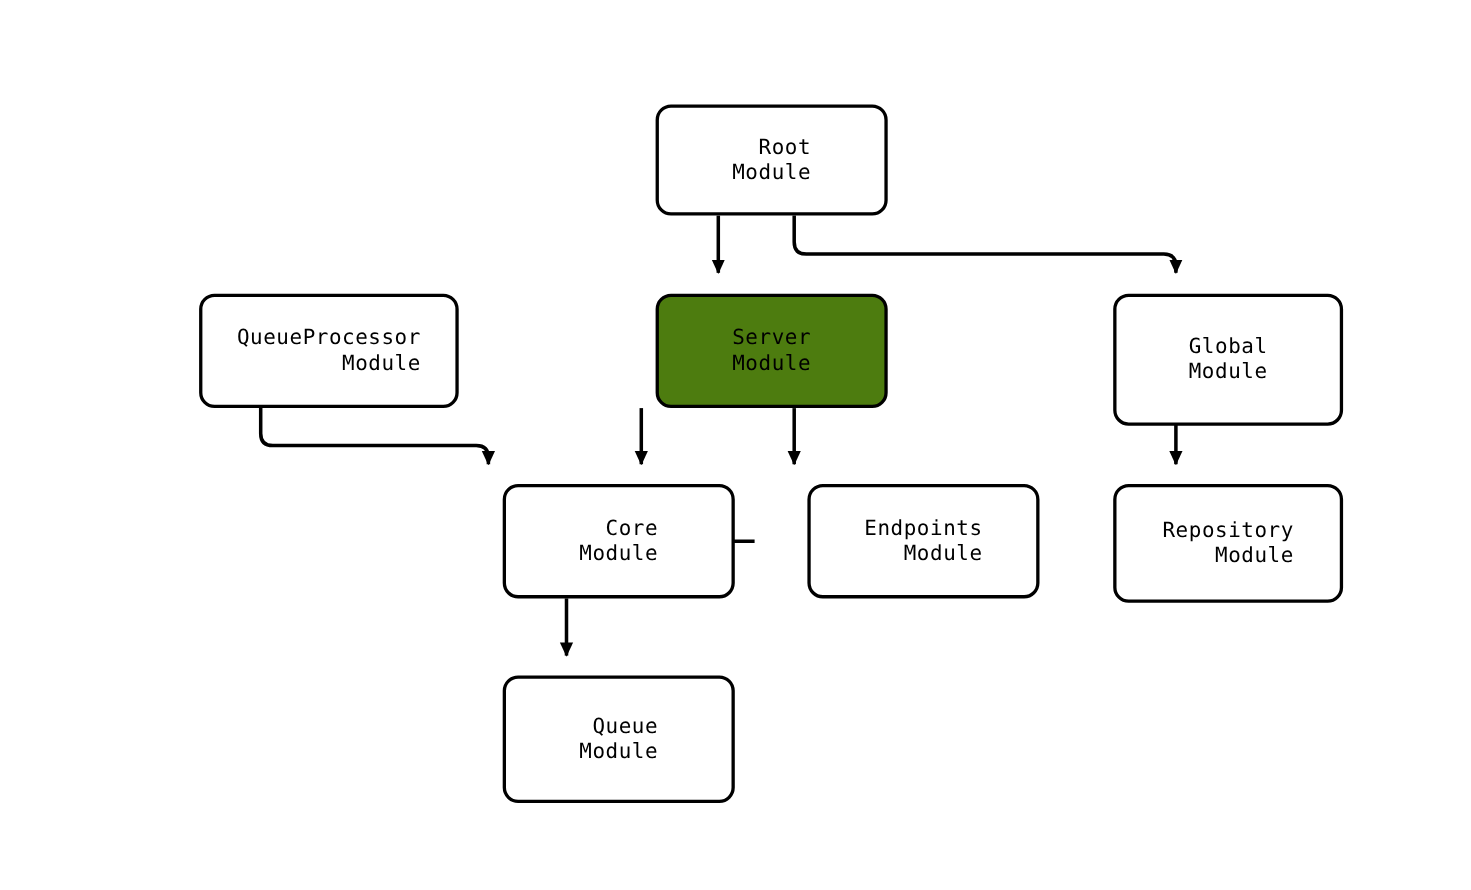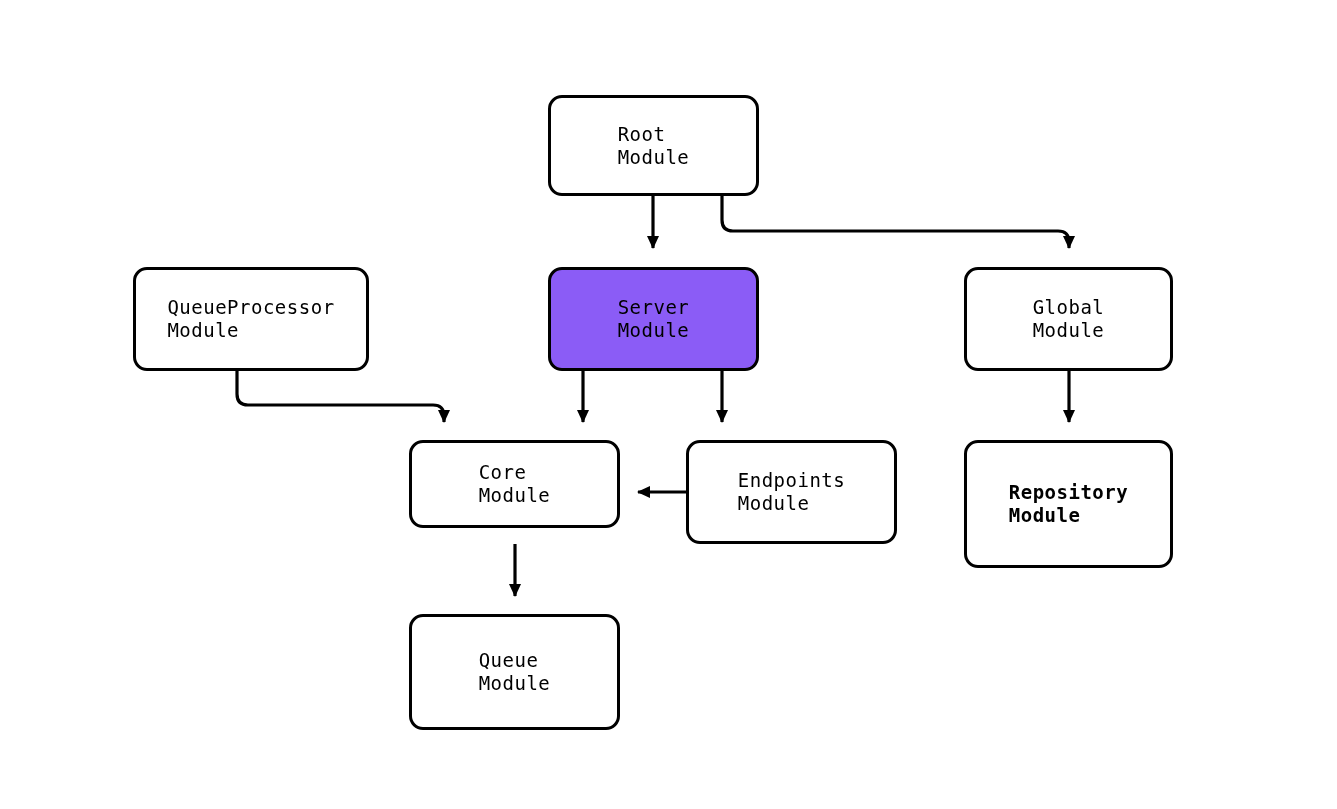--- a/index.html
+++ b/index.html
@@ -27,21 +27,22 @@
   }
   .node-box {
     position: absolute;
     box-sizing: border-box;
     background: #ffffff;
     border: 3px solid #8b5cf6;
     border-radius: 14px;
     display: flex;
     align-items: center;
     justify-content: center;
-    text-align: left;
+    text-align: right;
+    margin-left: 48px;
   }
   .node-label {
     font-family: "DejaVu Sans Mono", "Liberation Mono", monospace;
     font-size: 19px;
     line-height: 23px;
     color: #000000;
     letter-spacing: 0.5px;
     white-space: pre;
   }
 </style>
@@ -75,41 +76,41 @@
   <div class="node-box" style="left: 548px; top: 95px; width: 211px; height: 101px; border-color: rgb(0, 0, 0); background: rgb(255, 255, 255);">
     <span class="node-label">Root
 Module</span>
   </div>
 
   <div class="node-box" style="left: 133px; top: 267px; width: 236px; height: 104px; border-color: rgb(0, 0, 0); background: rgb(255, 255, 255);">
     <span class="node-label">QueueProcessor
 Module</span>
   </div>
 
-  <div class="node-box" style="left: 548px; top: 267px; width: 211px; height: 104px; border-color: rgb(0, 0, 0); background: #8b5cf6;">
+  <div class="node-box" style="left: 548px; top: 267px; width: 211px; height: 104px; border-color: rgb(0, 0, 0); background: #4d7c0f;">
     <span class="node-label">Server
 Module</span>
   </div>
 
-  <div class="node-box" style="left: 964px; top: 267px; width: 209px; height: 104px; border-color: rgb(0, 0, 0); background: rgb(255, 255, 255);">
+  <div class="node-box" style="left: 964px; top: 267px; width: 209px; height: 120px; border-color: rgb(0, 0, 0); background: rgb(255, 255, 255);">
     <span class="node-label">Global
 Module</span>
   </div>
 
-  <div class="node-box" style="left: 409px; top: 440px; width: 211px; height: 88px; border-color: rgb(0, 0, 0); background: rgb(255, 255, 255);">
+  <div class="node-box" style="left: 409px; top: 440px; width: 211px; height: 104px; border-color: rgb(0, 0, 0); background: rgb(255, 255, 255);">
     <span class="node-label">Core
 Module</span>
   </div>
 
   <div class="node-box" style="left: 686px; top: 440px; width: 211px; height: 104px; border-color: rgb(0, 0, 0); background: rgb(255, 255, 255);">
     <span class="node-label">Endpoints
 Module</span>
   </div>
 
-  <div class="node-box" style="left: 964px; top: 440px; width: 209px; height: 128px; border-color: rgb(0, 0, 0); background: rgb(255, 255, 255); font-weight: bold;">
+  <div class="node-box" style="left: 964px; top: 440px; width: 209px; height: 108px; border-color: rgb(0, 0, 0); background: rgb(255, 255, 255);">
     <span class="node-label">Repository
 Module</span>
   </div>
 
   <div class="node-box" style="left: 409px; top: 614px; width: 211px; height: 116px; border-color: rgb(0, 0, 0); background: rgb(255, 255, 255);">
     <span class="node-label">Queue
 Module</span>
   </div>
 
 </div>

